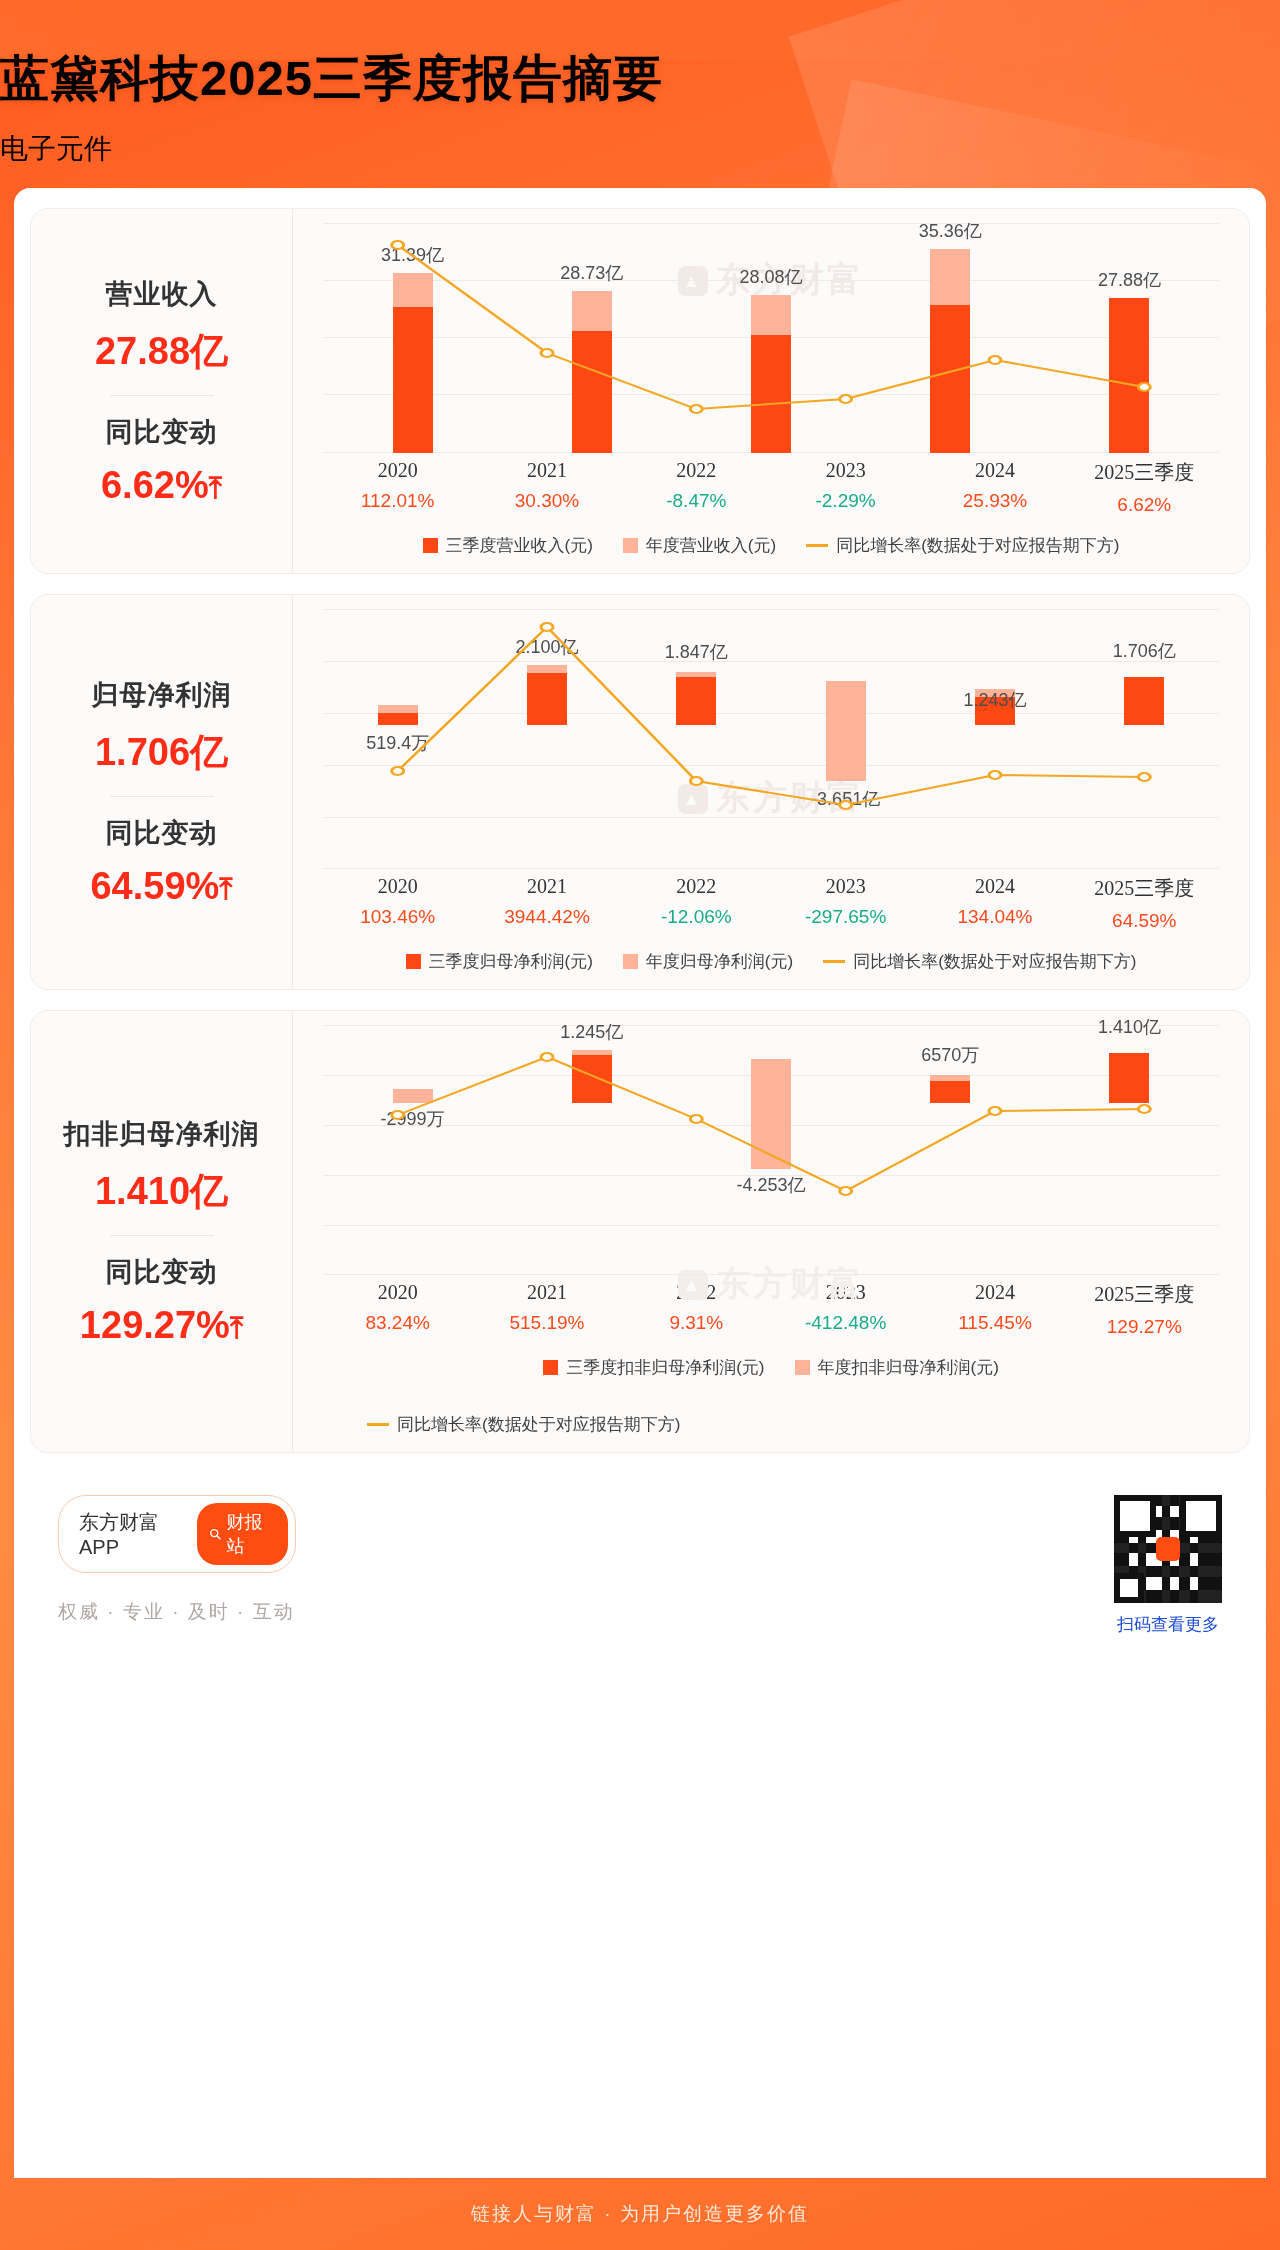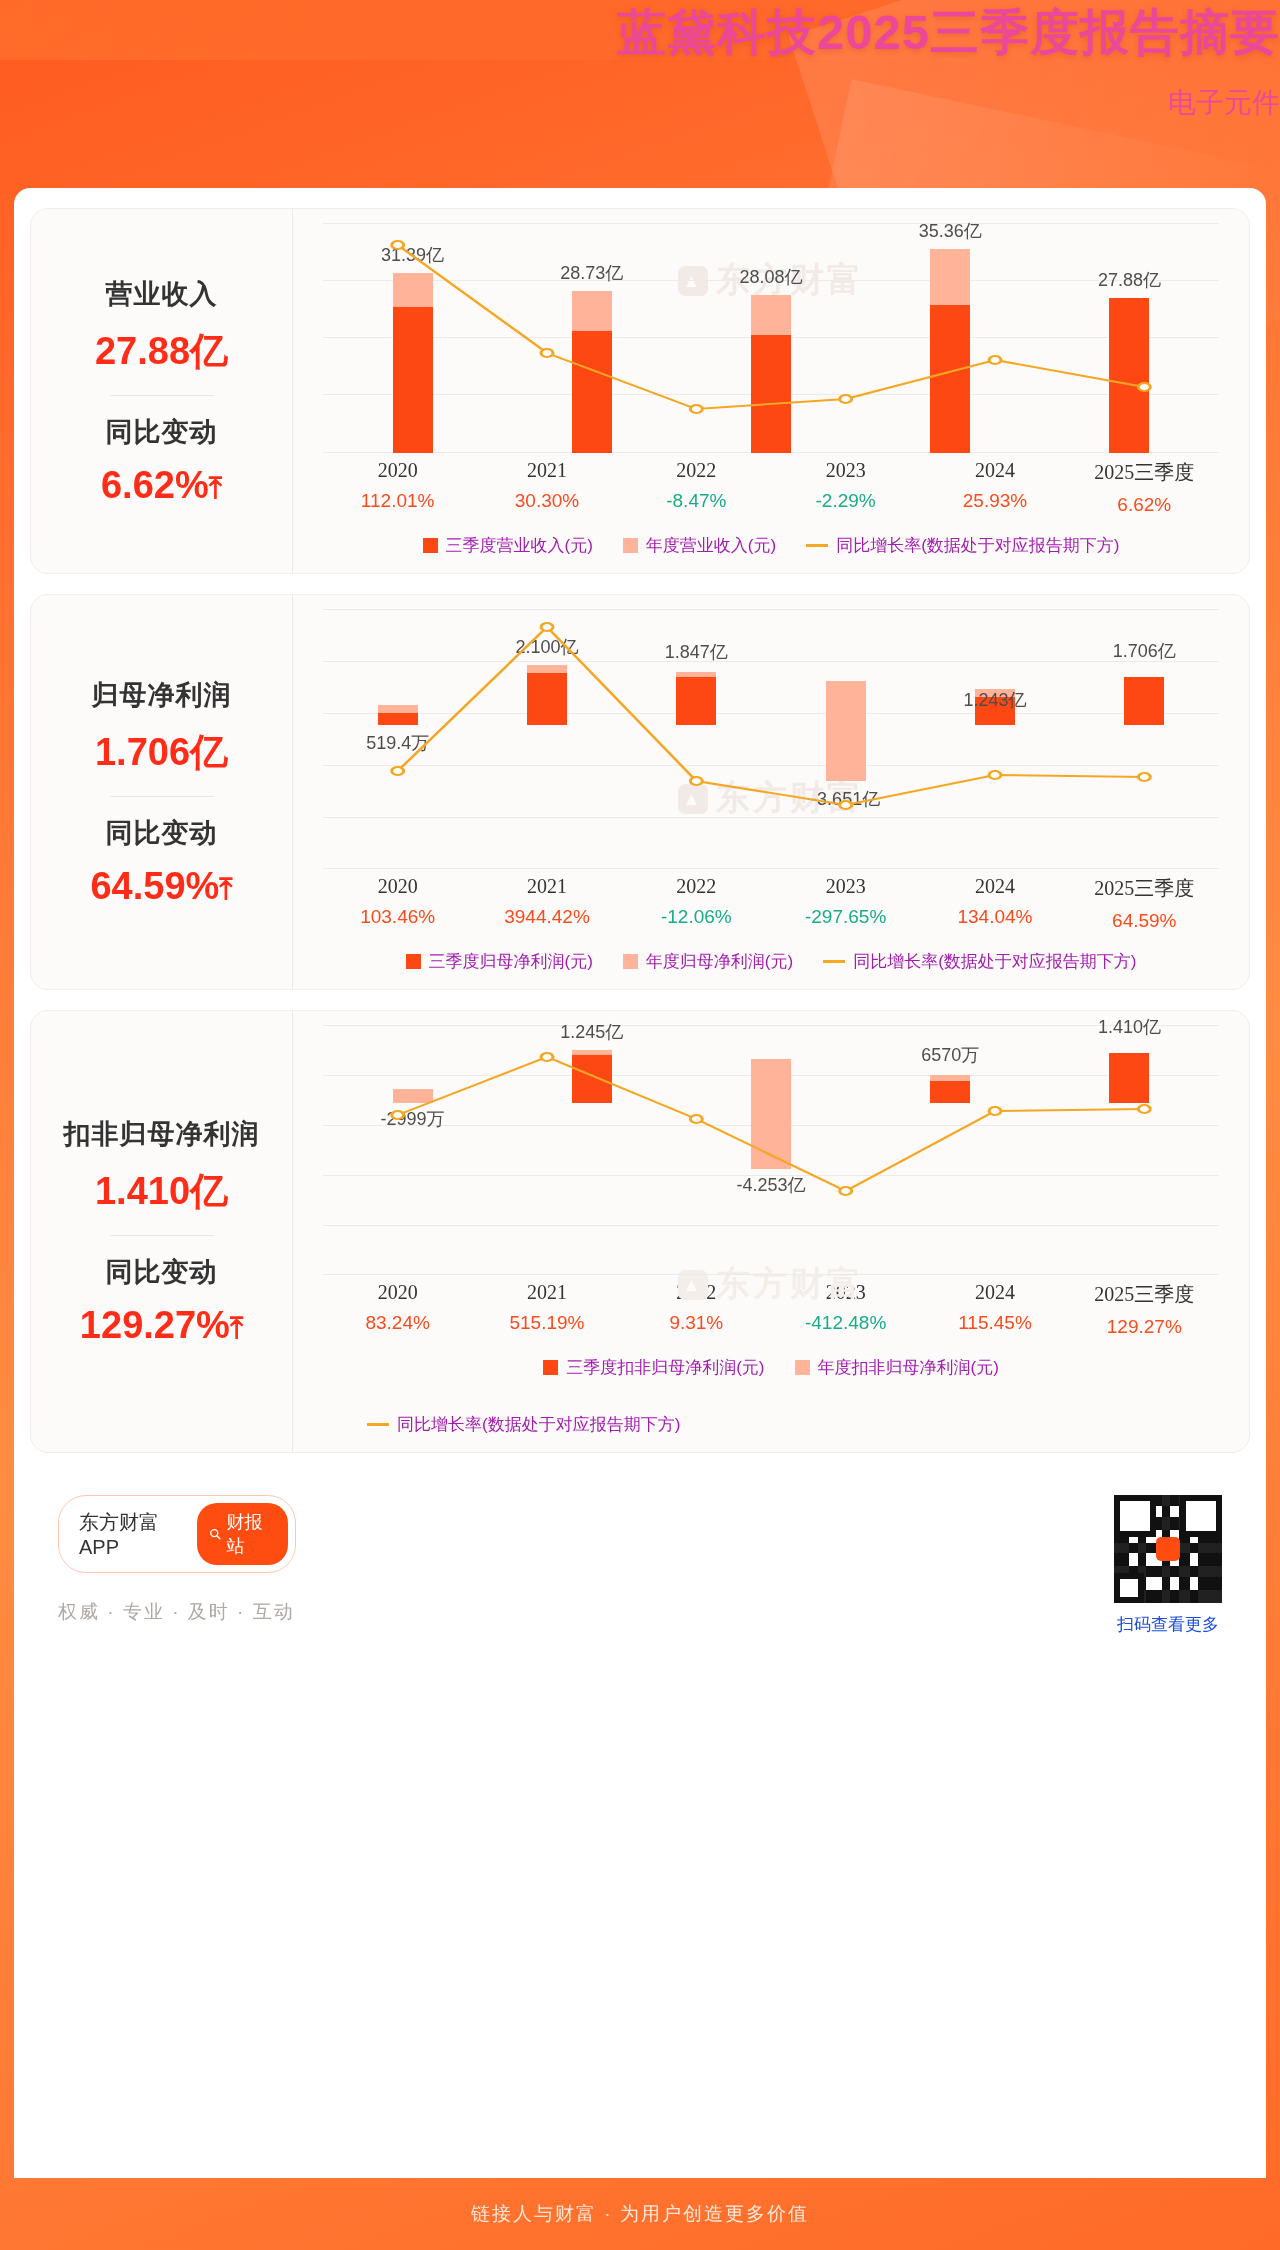--- a/index.html
+++ b/index.html
@@ -27,22 +27,23 @@
     background: linear-gradient(100deg, rgba(255,255,255,0.10), rgba(255,255,255,0));
     transform: rotate(12deg);
   }
   .deco3 {
     top: 0; left: 0; width: 100%; height: 60px;
     background: linear-gradient(90deg, rgba(255,120,50,0.55), rgba(255,90,30,0));
   }
 
   .header {
     position: relative;
-    text-align: right;
-    color: #ec4899;
+    padding-top: 46px;
+    text-align: left;
+    color: #000000;
     height: 188px;
   }
   .header h1 {
     font-size: 49px;
     font-weight: bold;
     letter-spacing: 1px;
     text-shadow: 0 2px 6px rgba(180,50,0,0.25);
   }
   .header h2 {
     font-size: 28px;
@@ -191,21 +192,21 @@
     justify-content: center;
     flex-wrap: wrap;
     gap: 30px;
     margin-top: 18px;
     padding-bottom: 4px;
   }
   .legend-item {
     display: flex;
     align-items: center;
     font-size: 17px;
-    color: #a21caf;
+    color: #404040;
     white-space: nowrap;
   }
   .swatch {
     width: 15px; height: 15px;
     margin-right: 8px;
     background: #fd4814;
   }
   .swatch.light { background: #ffb399; }
   .swatch.line {
     width: 22px; height: 3px;

